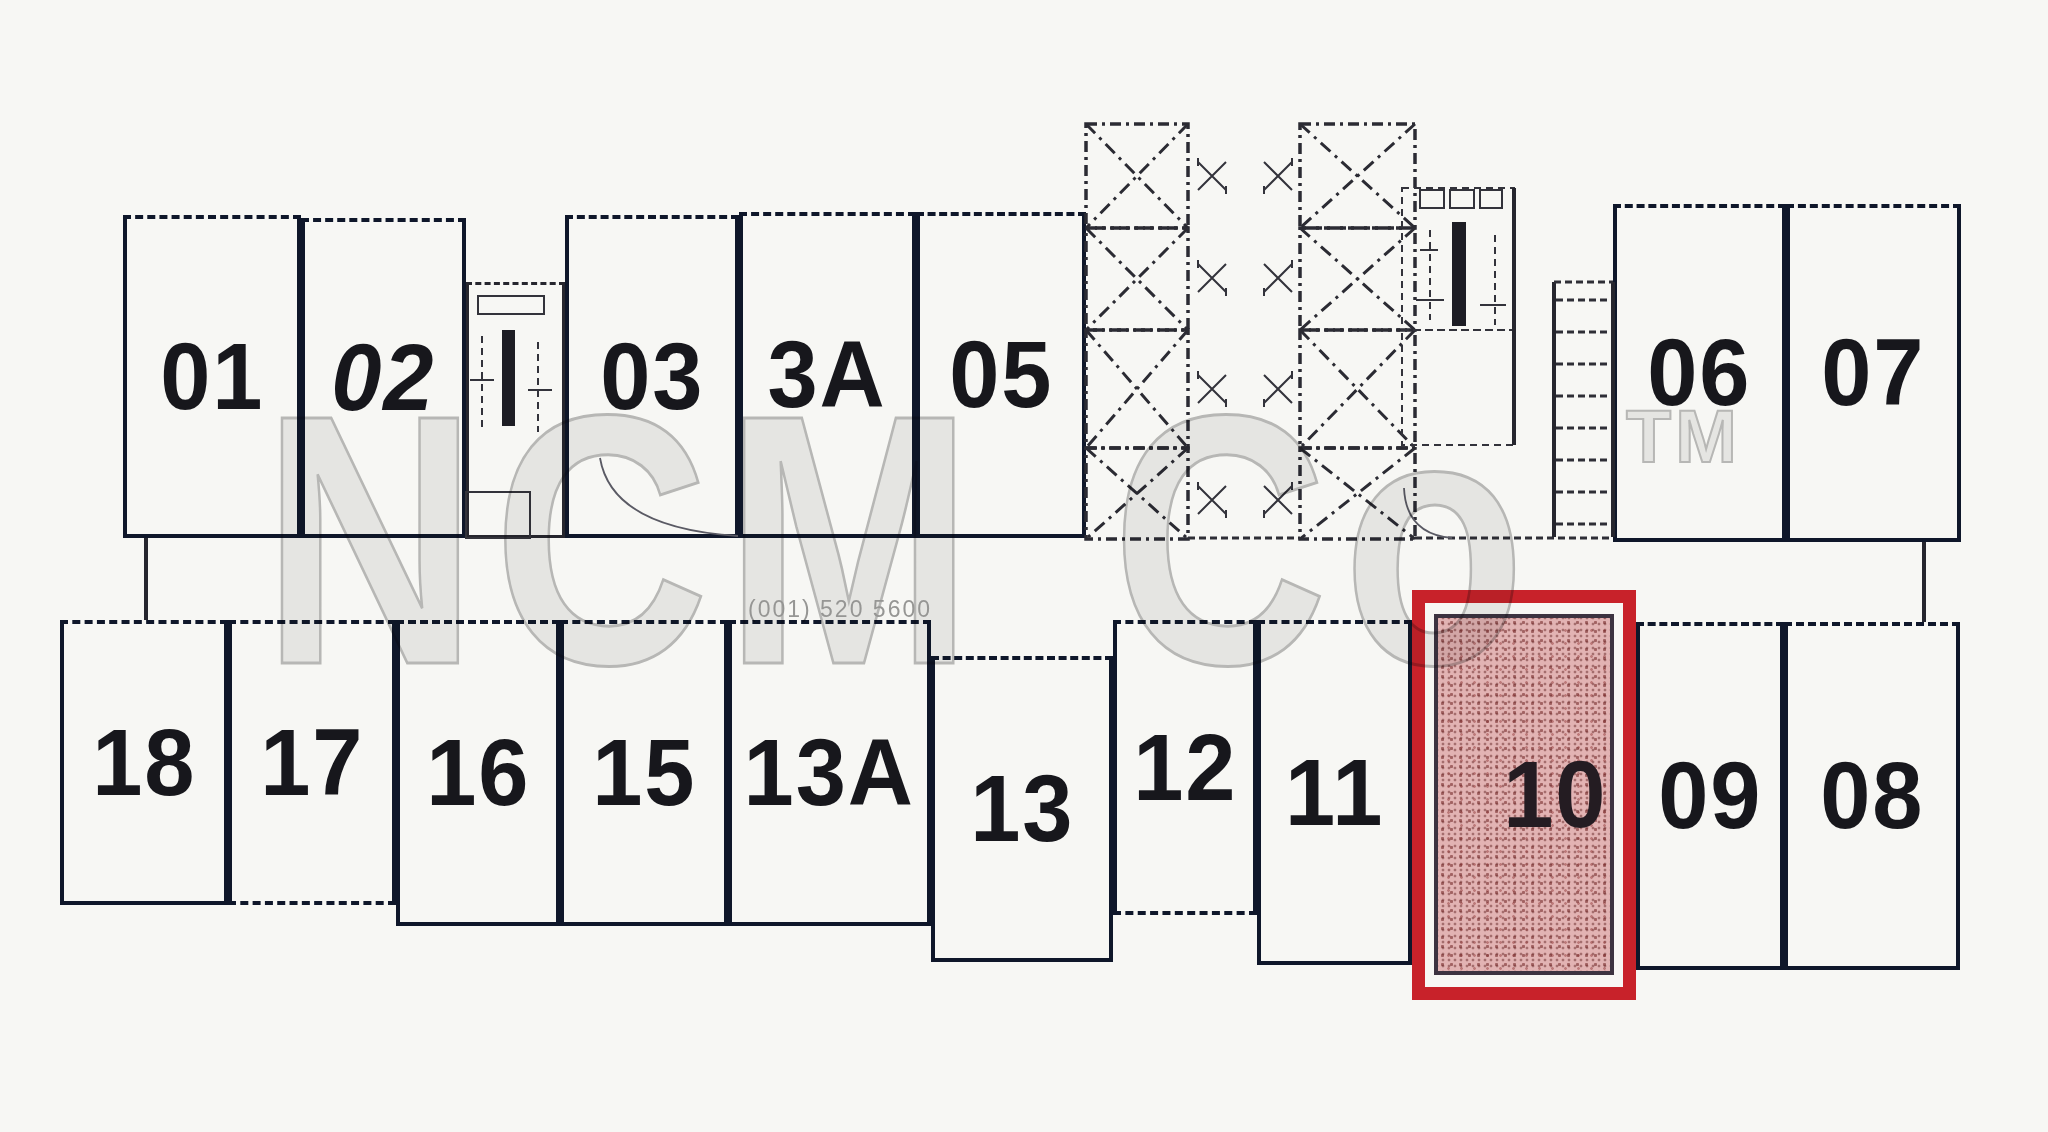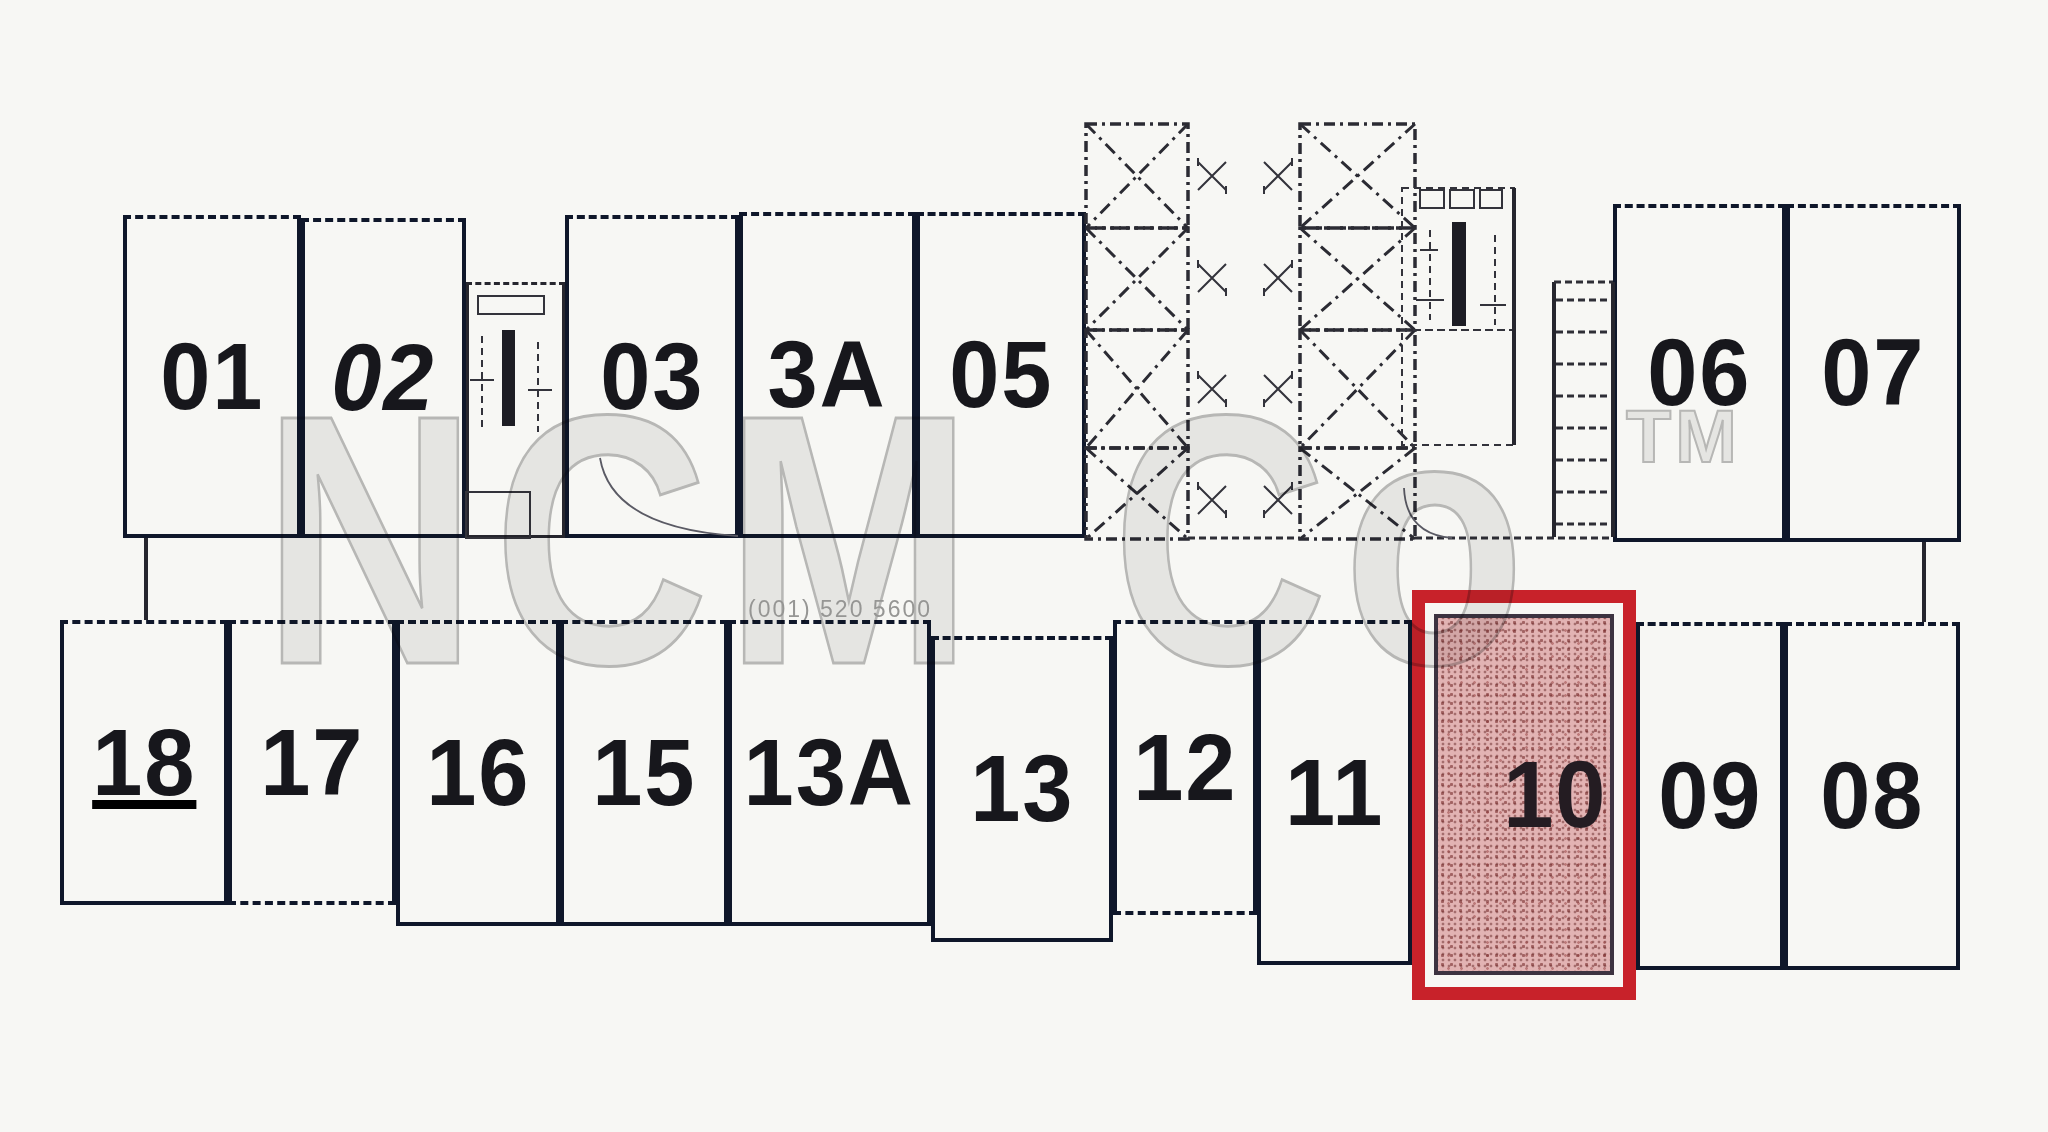--- a/index.html
+++ b/index.html
@@ -70,36 +70,36 @@
   <div class="unit td z10" style="left:916px;top:212px;width:170px;height:326px;">
     <span class="lbl">05</span>
   </div>
   <div class="unit td z10" style="left:1613px;top:204px;width:173px;height:338px;">
     <span class="lbl">06</span>
   </div>
   <div class="unit td z10" style="left:1786px;top:204px;width:175px;height:338px;">
     <span class="lbl">07</span>
   </div>
 
-  <div class="unit td z10" style="left:60px;top:620px;width:168px;height:285px;text-decoration:underline;">
+  <div class="unit td z10" style="left:60px;top:620px;width:168px;height:285px;">
     <span class="lbl">18</span>
   </div>
   <div class="unit td bd z10" style="left:228px;top:620px;width:168px;height:285px;">
     <span class="lbl">17</span>
   </div>
   <div class="unit td z10" style="left:396px;top:620px;width:164px;height:306px;">
     <span class="lbl">16</span>
   </div>
   <div class="unit td z10" style="left:560px;top:620px;width:168px;height:306px;">
     <span class="lbl">15</span>
   </div>
   <div class="unit td z10" style="left:728px;top:620px;width:203px;height:306px;">
     <span class="lbl">13A</span>
   </div>
-  <div class="unit td z10" style="left:931px;top:636px;width:182px;height:306px;">
+  <div class="unit td z10" style="left:931px;top:656px;width:182px;height:306px;">
     <span class="lbl">13</span>
   </div>
   <div class="unit td bd z10" style="left:1113px;top:620px;width:144px;height:295px;">
     <span class="lbl">12</span>
   </div>
   <div class="unit td z10" style="left:1257px;top:620px;width:155px;height:345px;">
     <span class="lbl">11</span>
   </div>
   <div class="unit td z10" style="left:1636px;top:622px;width:148px;height:348px;">
     <span class="lbl">09</span>

